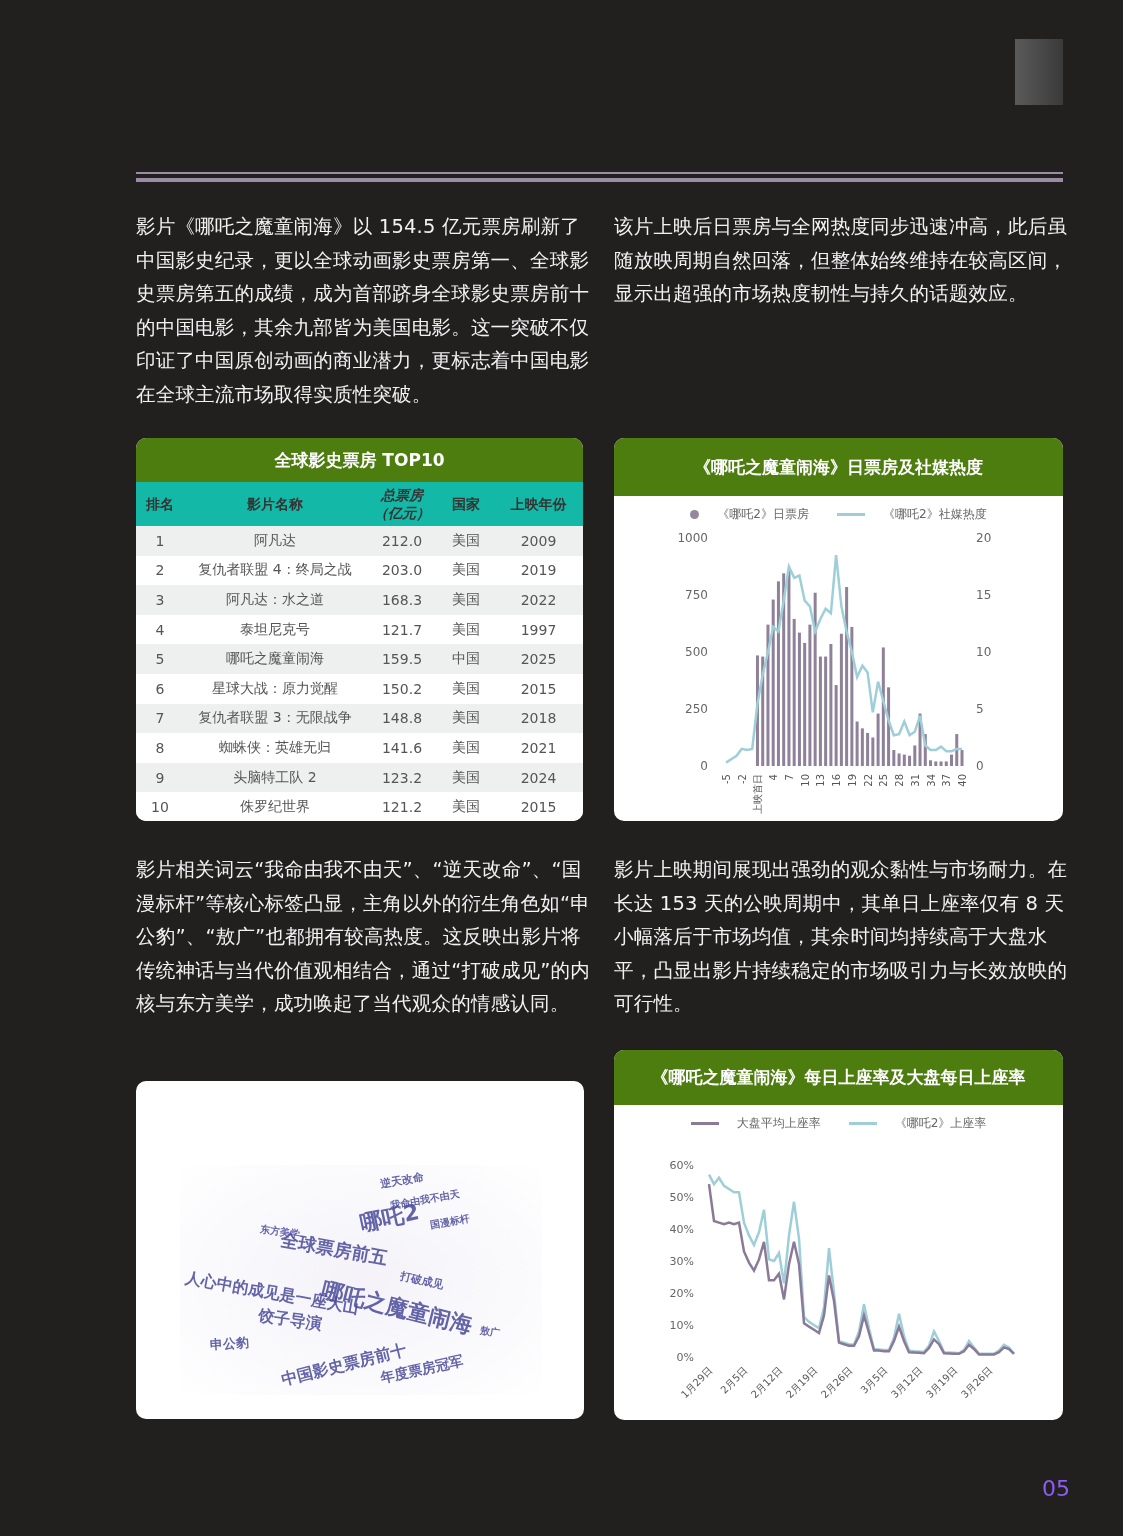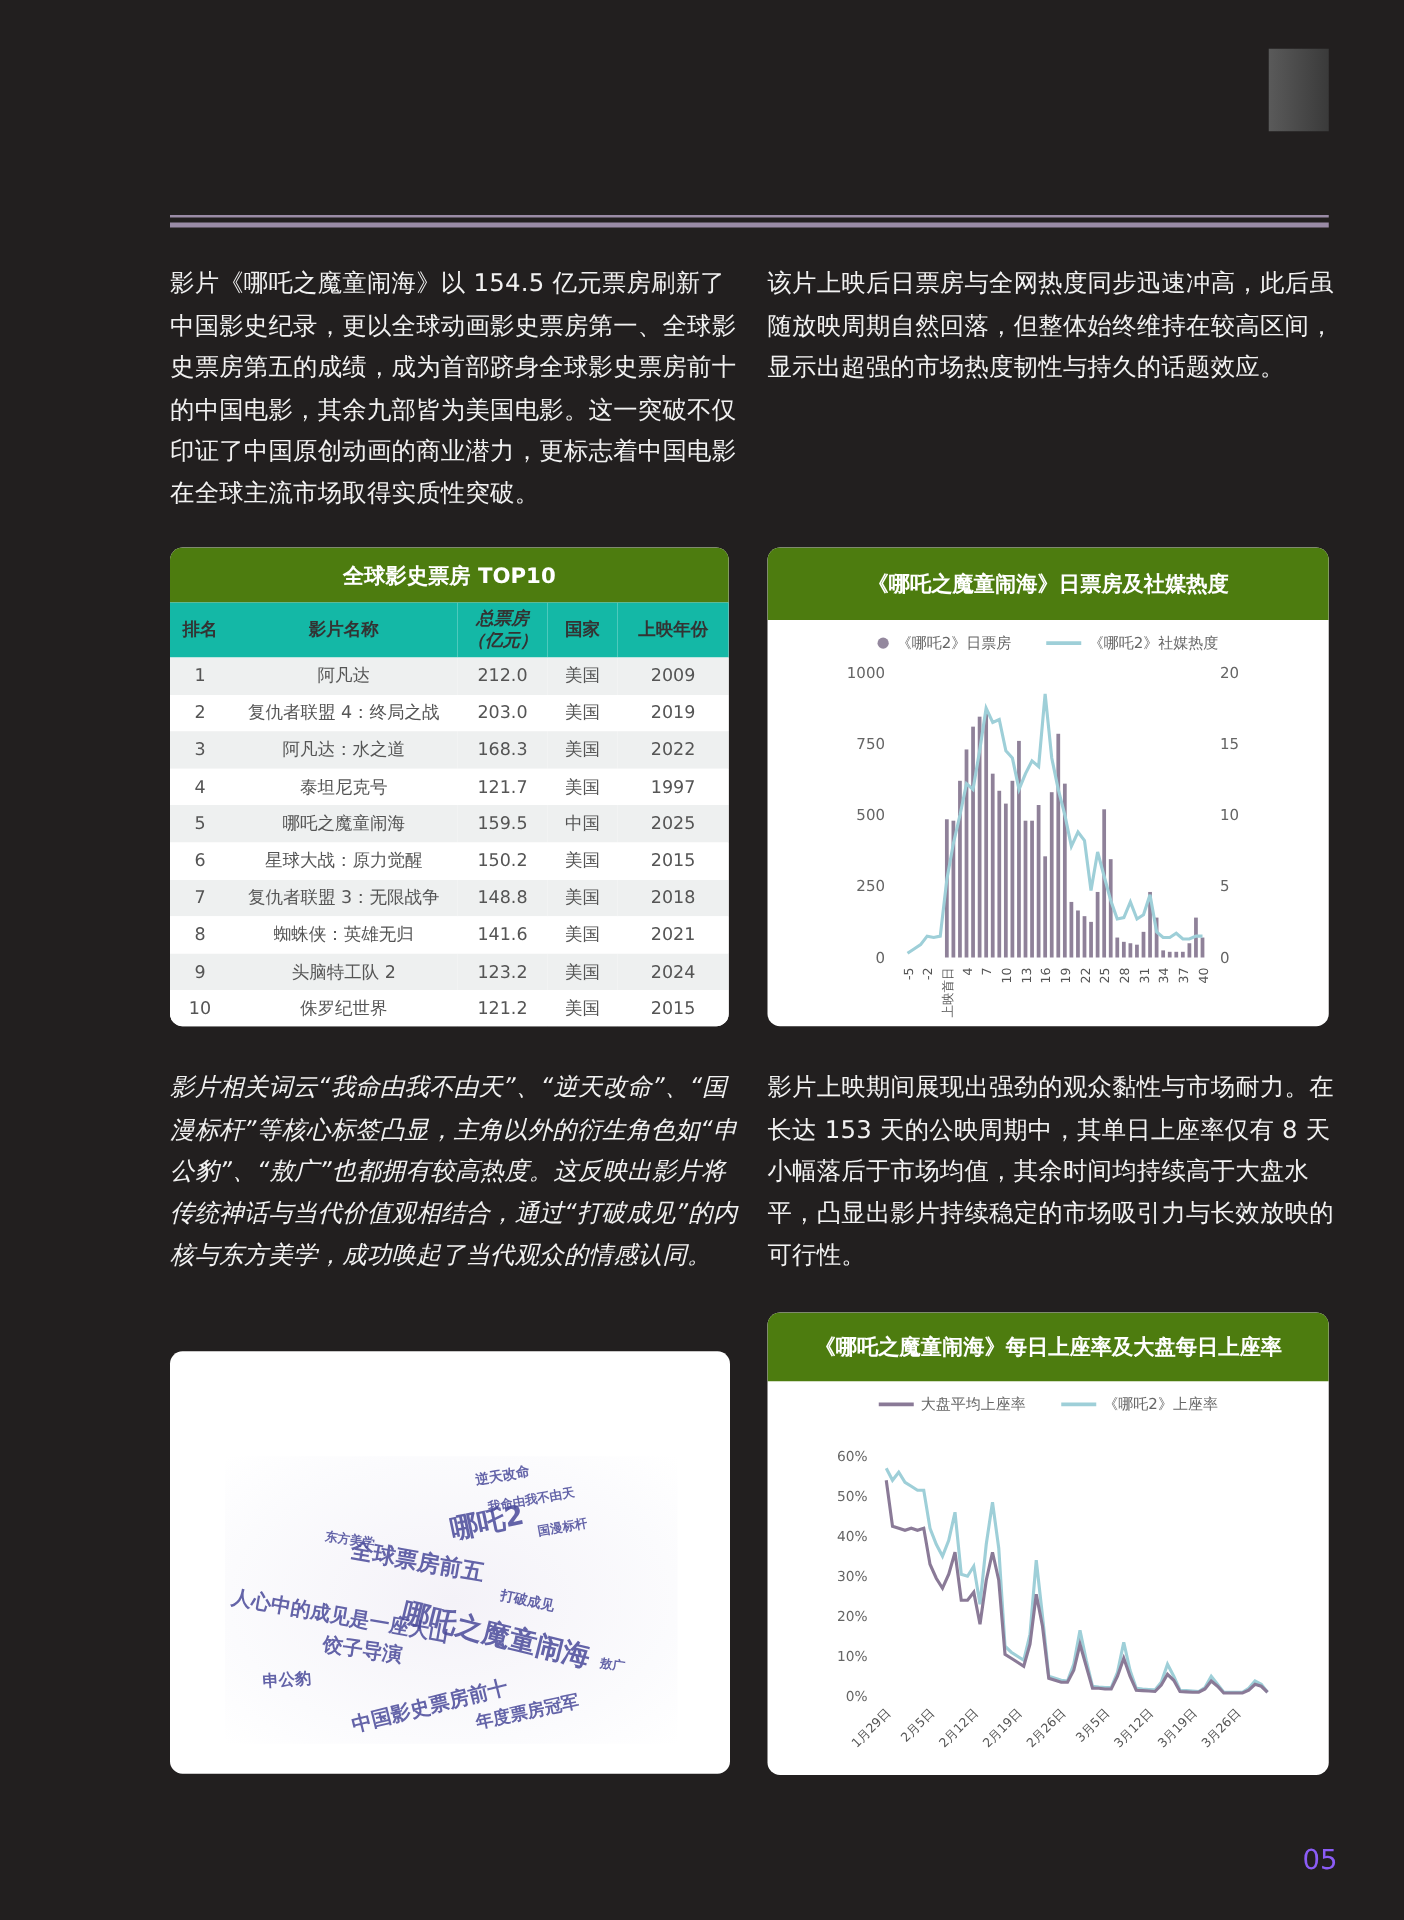--- a/index.html
+++ b/index.html
@@ -12,21 +12,21 @@
     }
     .rule-thin { position: absolute; left: 136px; top: 172px; width: 927px; height: 2px; background: #9a8ba6; }
     .rule-thick { position: absolute; left: 136px; top: 178px; width: 927px; height: 4px; background: #9a8ba6; }
 
     .para {
       position: absolute; font-size: 19.5px; line-height: 33.5px; color: #f2f2f2;
       letter-spacing: 0.2px;
     }
     .p1 { left: 136px; top: 210px; width: 456px; }
     .p2 { left: 614px; top: 210px; width: 456px; }
-    .p3 { left: 136px; top: 853px; width: 456px; font-style: italic; }
+    .p3 { left: 136px; top: 853px; width: 456px; }
     .p4 { left: 614px; top: 853px; width: 456px; }
 
     .card {
       position: absolute; background: #ffffff; border-radius: 10px; overflow: hidden;
     }
     .card-header {
       background: #4d7c0f; color: #ffffff; font-weight: bold; text-align: center;
       font-size: 17px; display: flex; align-items: center; justify-content: center;
     }
 
@@ -41,21 +41,21 @@
     tbody tr:nth-child(even) { background: #ffffff; }
     .col-rank { width: 48px; }
     .col-name { width: 182px; }
     .col-box { width: 72px; font-style: italic; }
     .col-country { width: 56px; }
 
     
     .chart1-card { left: 614px; top: 438px; width: 449px; height: 383px; }
     .chart1-card .card-header { height: 58px; }
     .legend { display: flex; justify-content: center; gap: 28px; font-size: 12px; color: #666; margin-top: 10px; }
-    .legend-item { display: flex; align-items: center; gap: 6px; }
+    .legend-item { display: flex; align-items: center; gap: 18px; }
     .dot { width: 9px; height: 9px; border-radius: 50%; background: #94889e; display: inline-block; }
     .line-swatch { width: 28px; height: 3px; display: inline-block; }
 
     
     .cloud-card { left: 136px; top: 1081px; width: 448px; height: 338px; }
     .cloud-card .card-header { height: 58px; }
     .cloud-area {
       position: absolute; left: 44px; top: 84px; width: 362px; height: 230px;
       background: radial-gradient(ellipse at center, #f4f2f8 0%, #fbfbfd 70%, #ffffff 100%);
       filter: blur(0.6px);

